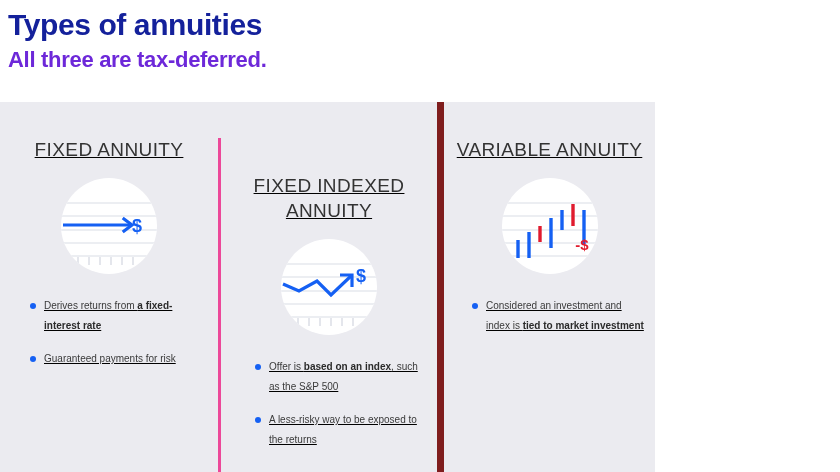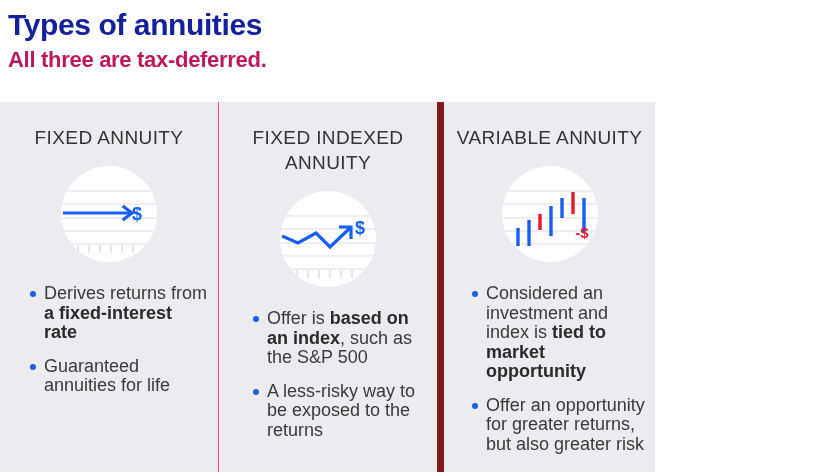--- a/index.html
+++ b/index.html
@@ -27,21 +27,21 @@
     font-weight: bold;
     color: #14219b;
     letter-spacing: -0.4px;
     line-height: 34px;
     margin: 0;
     white-space: nowrap;
   }
   .subtitle {
     font-size: 22px;
     font-weight: bold;
-    color: #be185d;
+    color: #6d28d9;
     letter-spacing: -0.3px;
     line-height: 26px;
     margin: 5px 0 0 0;
     white-space: nowrap;
   }
 
   
   .panel {
     position: absolute;
     left: 0;
@@ -49,24 +49,25 @@
     width: 655px;
     height: 370px;
     background: #ebebf0;
     display: flex;
     flex-direction: row;
   }
   .column {
     position: relative;
     box-sizing: border-box;
     flex: 0 0 auto;
-    padding-top: 23px;
+    padding-top: 35px;
+    text-decoration: underline;
   }
   .col-1 { width: 218px; }
-  .col-2 { width: 219px; border-left: 1px solid #ec4899; }
+  .col-2 { width: 219px; border-left: 3px solid #ec4899; margin-top: 36px; }
   .col-3 { width: 218px; border-left: 7px solid #7f1d1d; }
 
   .col-heading {
     text-align: center;
     font-size: 19px;
     line-height: 25px;
     letter-spacing: 0.4px;
     color: #333333;
     font-weight: normal;
     margin: 0 auto;
@@ -93,21 +94,21 @@
   .bullets {
     list-style: none;
     margin: 22px 0 0 0;
     padding: 0 10px 0 30px;
   }
   .col-2 .bullets { padding-left: 34px; padding-right: 8px; }
   .col-3 .bullets { padding-left: 28px; padding-right: 8px; }
 
   .bullets li {
     position: relative;
-    font-size: 18px;
+    font-size: 10px;
     line-height: 19.5px;
     color: #3a3a3a;
     margin-bottom: 14px;
     padding-left: 14px;
   }
   .bullets li::before {
     content: "";
     position: absolute;
     left: 0;
     top: 7px;
@@ -149,21 +150,21 @@
             <line x1="72" y1="79" x2="72" y2="87"></line>
           </g>
           <line x1="2" y1="47" x2="69" y2="47" stroke="#1560f3" stroke-width="3.2"></line>
           <polyline points="63,41 71,47 63,53" fill="none" stroke="#1560f3" stroke-width="3.2" stroke-linecap="square"></polyline>
           <text x="76" y="54" font-family="Liberation Sans, sans-serif" font-size="18" font-weight="bold" fill="#1560f3" text-anchor="middle">$</text>
         </svg>
       </div>
     </div>
     <ul class="bullets">
       <li><span>Derives returns from </span><b>a fixed-interest rate</b></li>
-      <li><span>Guaranteed annuities for life</span></li>
+      <li><span>Guaranteed payments for risk</span></li>
     </ul>
   </div>
 
   <div class="column col-2">
     <div class="col-heading">FIXED INDEXED ANNUITY</div>
     <div class="icon-wrap">
       <div class="circle-icon">
         <svg width="96" height="96" viewBox="0 0 96 96">
           <g stroke="#eceef2" stroke-width="2.2">
             <line x1="0" y1="25" x2="96" y2="25"></line>
@@ -211,18 +212,17 @@
               <line x1="49" x2="49" y1="40" y2="70" stroke="#1560f3"></line>
               <line x1="60" x2="60" y1="32" y2="52" stroke="#1560f3"></line>
               <line x1="71" x2="71" y1="26" y2="48" stroke="#e01b2e"></line>
               <line x1="82" x2="82" y1="32" y2="66" stroke="#1560f3"></line>
             </g>
           <text x="80" y="72" font-family="Liberation Sans, sans-serif" font-size="15" font-weight="bold" fill="#e01b2e" text-anchor="middle">-$</text>
         </svg>
       </div>
     </div>
     <ul class="bullets">
-      <li><span>Considered an investment and index is </span><b>tied to market opportunity</b></li>
-      <li><span>Offer an opportunity for greater returns, but also greater risk</span></li>
+      <li><span>Considered an investment and index is </span><b>tied to market investment</b></li>
     </ul>
   </div>
 
 </div>
 
 </body></html>

